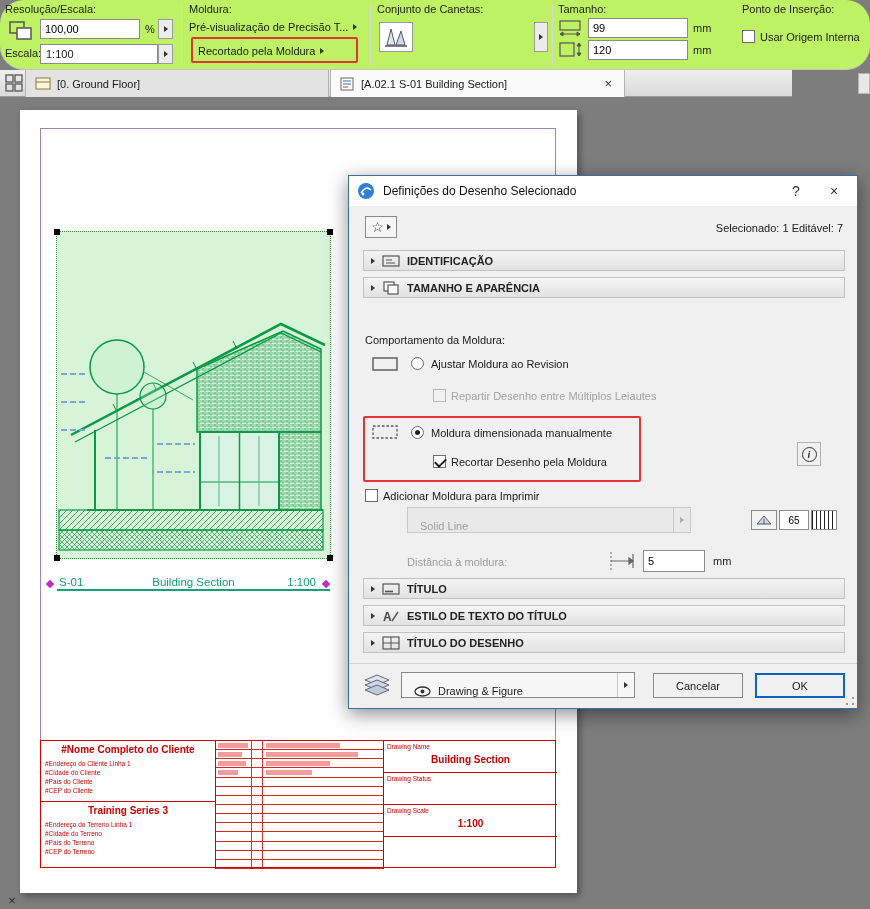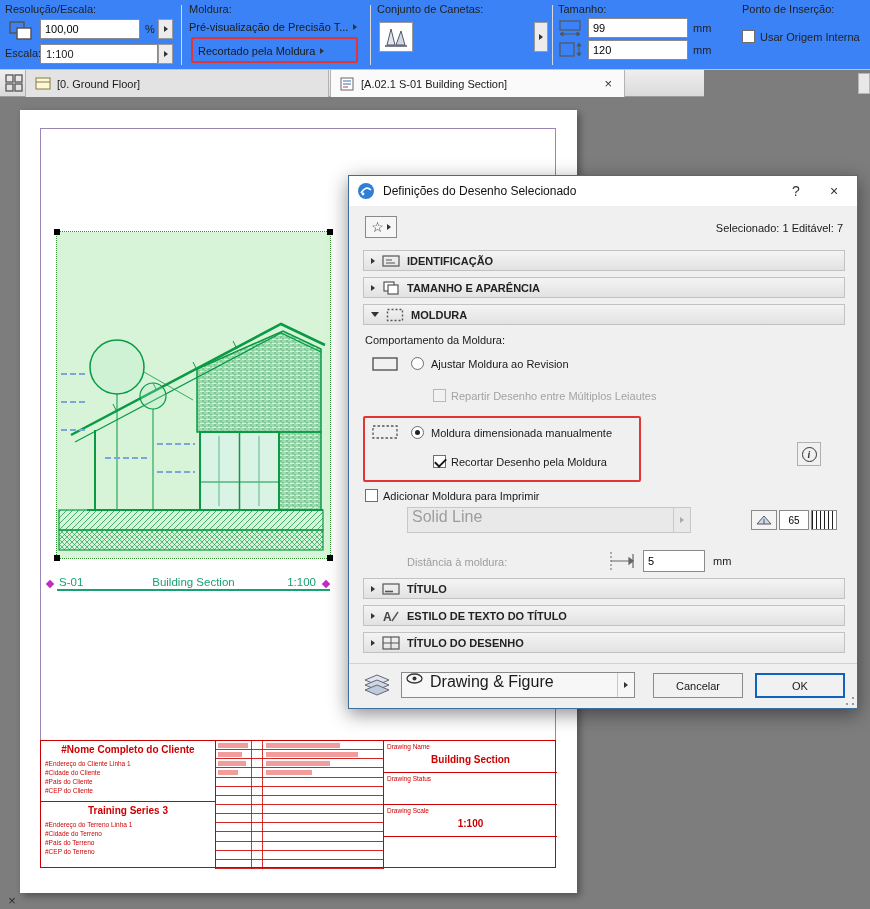--- a/index.html
+++ b/index.html
@@ -1,32 +1,32 @@
 <!DOCTYPE html>
 <html><head>
 <meta charset="utf-8">
 <style>
   * { margin:0; padding:0; box-sizing:border-box; }
   html,body { width:870px; height:909px; }
   body { position:relative; font-family:"Liberation Sans","DejaVu Sans",sans-serif; font-size:11px; color:#1a1a1a; background:#7d7d7d; overflow:hidden; }
   .abs { position:absolute; }
 
   
-  .toolbar { left:0; top:0; width:870px; height:70px; background:#3b82f6; border-bottom:1px solid #c6c6c6; z-index:5; }
+  .toolbar { left:0; top:0; width:870px; height:70px; background:#bef264; border-bottom:1px solid #c6c6c6; z-index:5;border-radius:24px; }
   .tb-label { position:absolute; font-size:11px; color:#222; white-space:nowrap; }
   .tb-input { position:absolute; border:1px solid #8a8a8a; background:#fff; font:11px "Liberation Sans","DejaVu Sans",sans-serif; padding:0 4px; }
   .btn-arrow { position:absolute; border:1px solid #9a9a9a; background:#ececec; display:flex; align-items:center; justify-content:center; }
   .vsep { position:absolute; top:5px; height:60px; width:1px; background:#d8d8d8; }
   .tr-r { display:inline-block; width:0; height:0; border-left:5px solid #333; border-top:4px solid transparent; border-bottom:4px solid transparent; }
   .tr-r.sm { border-left-width:4px; border-top-width:3px; border-bottom-width:3px; }
   .tr-d { display:inline-block; width:0; height:0; border-top:5px solid #333; border-left:4px solid transparent; border-right:4px solid transparent; }
   .flat-dd { position:absolute; display:flex; align-items:center; gap:5px; font-size:11px; white-space:nowrap; cursor:default; }
 
   
-  .tabbar { left:0; top:70px; width:704px; height:27px; background:linear-gradient(#efefef,#dadada); border-bottom:1px solid #9a9a9a; z-index:4; }
+  .tabbar { left:0; top:70px; width:792px; height:27px; background:linear-gradient(#efefef,#dadada); border-bottom:1px solid #9a9a9a; z-index:4; }
   .tab { position:absolute; top:0; height:27px; display:flex; align-items:center; gap:6px; padding:0 9px; font-size:11px; border-left:1px solid #b2b2b2; border-right:1px solid #b2b2b2; background:#e3e3e3; }
   .tab.active { background:#fafafa; }
   .tab-close { margin-left:auto; font-size:13px; color:#333; padding:0 3px; }
 
   
   .canvas { left:0; top:97px; width:870px; height:812px; background:#7d7d7d; z-index:1; }
   .sheet { position:absolute; left:20px; top:13px; width:557px; height:783px; background:#fff; box-shadow:3px 3px 7px rgba(0,0,0,0.35); }
   .margin-rect { position:absolute; left:20px; top:18px; width:516px; height:740px; border:1px solid #9a86b4; }
   .sel { position:absolute; left:37px; top:122px; width:273px; height:326px; background:#d8f4d8; outline:1px dotted #2f8f2f; }
   .handle { position:absolute; width:6px; height:6px; background:#000; }
@@ -49,21 +49,21 @@
   .radio { position:absolute; width:13px; height:13px; border:1px solid #6e6e6e; border-radius:50%; background:#fff; }
   .radio.on::after { content:""; position:absolute; left:3px; top:3px; width:5px; height:5px; border-radius:50%; background:#222; }
   .cb { position:absolute; width:13px; height:13px; border:1px solid #6e6e6e; background:#fff; }
   .cb.checked::after { content:""; position:absolute; left:1px; top:2px; width:9px; height:5px; border-left:2px solid #1a1a1a; border-bottom:2px solid #1a1a1a; transform:rotate(-45deg); }
   .cb.disabled { border-color:#b8b8b8; background:#f2f2f2; }
   .lbl { position:absolute; font-size:11px; white-space:nowrap; color:#1a1a1a; }
   .lbl.dis { color:#a3a3a3; }
   .redbox { position:absolute; border:2px solid #e23535; border-radius:2px; pointer-events:none; z-index:20; }
   .btn { position:absolute; border:1px solid #8a8a8a; background:#f1f1f1; display:flex; align-items:center; justify-content:center; font-size:11px; }
   .btn.primary { border:2px solid #0f62c0; }
-  .dd { position:absolute; border:1px solid #8a8a8a; background:#f7f7f7; display:flex; align-items:flex-start; font-size:16px; padding-left:4px; }
+  .dd { position:absolute; border:1px solid #8a8a8a; background:#f7f7f7; display:flex; align-items:flex-end; font-size:11px; padding-left:12px; }
   .dd .arr-zone { margin-left:auto; align-self:stretch; width:17px; border-left:1px solid #c9c9c9; display:flex; align-items:center; justify-content:center; }
   .dd.disabled { background:#e9e9e9; color:#9d9d9d; border-color:#c8c8c8; }
   .info-box { position:absolute; width:24px; height:24px; border:1px solid #b0b0b0; display:flex; align-items:center; justify-content:center; background:#f0f0f0; }
   .info-circle { width:15px; height:15px; border:1.5px solid #333; border-radius:50%; display:flex; align-items:center; justify-content:center; font:italic bold 10px "Liberation Serif","DejaVu Serif",serif; color:#333; }
   .hatch-swatch { background:repeating-linear-gradient(90deg,#222 0 1px,#fff 1px 4px); }
   .star-glyph::before { content:"\2606"; font-size:14px; color:#333; }
   .grip { position:absolute; right:2px; bottom:2px; width:10px; height:10px; background:
     radial-gradient(circle at 8px 2px,#9a9a9a 1px,transparent 1.5px),
     radial-gradient(circle at 8px 8px,#9a9a9a 1px,transparent 1.5px),
     radial-gradient(circle at 2px 8px,#9a9a9a 1px,transparent 1.5px); }
@@ -309,27 +309,20 @@
     <span>IDENTIFICAÇÃO</span>
   </div>
   <div class="acc" style="top:101px">
     <span class="tr-r sm"></span>
     <svg width="18" height="14">
         <rect x="2" y="1" width="10" height="9" fill="#fff" stroke="#555" stroke-width="1.2"></rect>
         <rect x="6" y="4" width="10" height="9" fill="#fff" stroke="#555" stroke-width="1.2"></rect>
       </svg>
     <span>TAMANHO E APARÊNCIA</span>
   </div>
-  <div class="acc" style="top:128px">
-    <span class="tr-d"></span>
-    <svg width="18" height="14">
-        <rect x="1.5" y="1.5" width="15" height="11" fill="none" stroke="#555" stroke-width="1.4" stroke-dasharray="2 2"></rect>
-      </svg>
-    <span>MOLDURA</span>
-  </div>
 
   <span class="lbl" style="left:16px;top:158px">Comportamento da Moldura:</span>
 
   <svg class="abs" style="left:22px;top:180px" width="28" height="16">
       <rect x="2" y="2" width="24" height="12" fill="none" stroke="#555" stroke-width="1.4"></rect>
     </svg>
   <span class="radio" style="left:62px;top:181px"></span>
   <span class="lbl" style="left:82px;top:182px">Ajustar Moldura ao Revision</span>
 
   <span class="cb disabled" style="left:84px;top:213px"></span>

